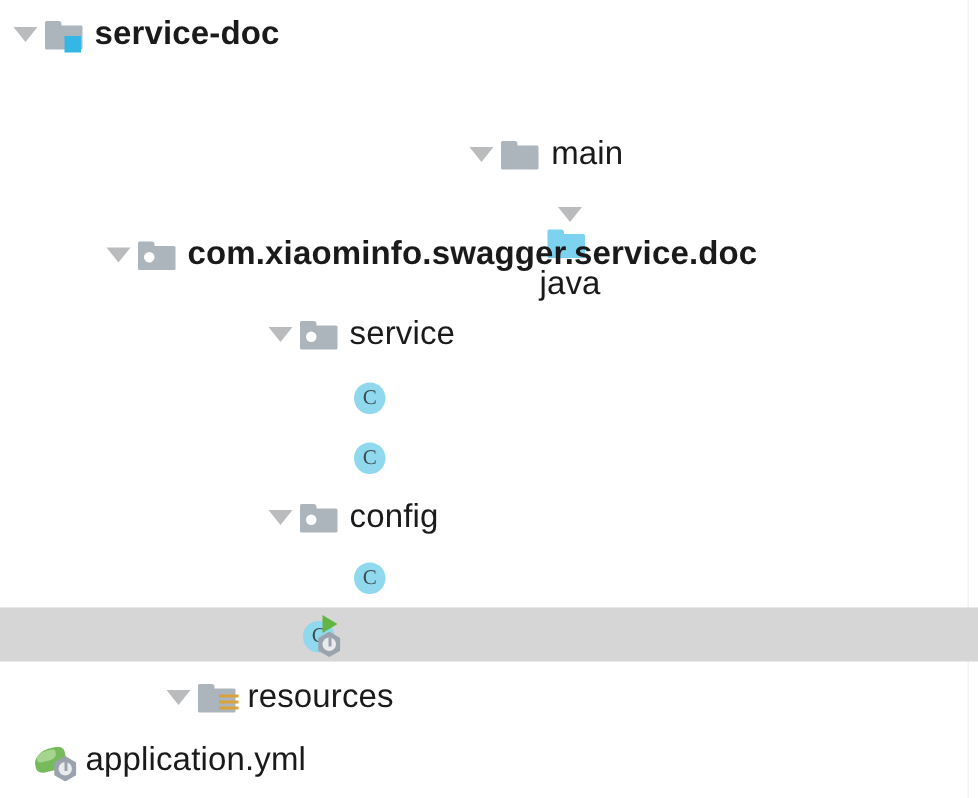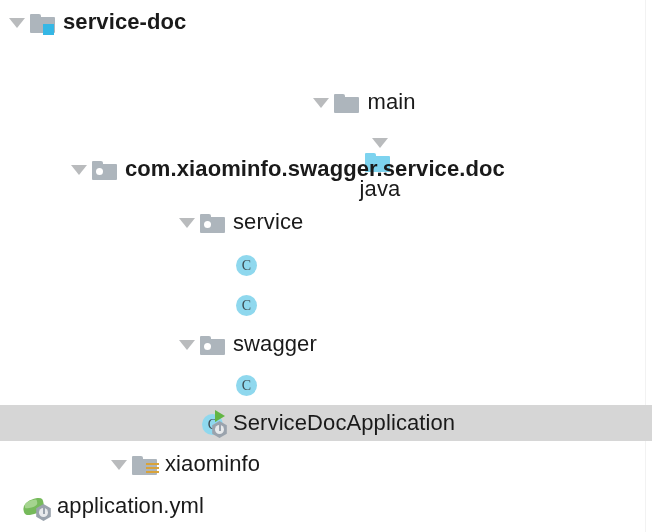--- a/index.html
+++ b/index.html
@@ -303,53 +303,52 @@
     </div>
     <div class="tree-row" style="top: 326px; padding-left: 176px;">
       <span class="twisty expanded"></span>
       <span class="node-icon">
         <span class="folder gray">
           <span class="tab"></span>
           <span class="body"></span>
           <span class="pkg-dot"></span>
         </span>
       </span>
-      <span class="node-label">swagger</span>
+      <span class="node-label">config</span>
     </div>
     <div class="tree-row" style="top: 366px; padding-left: 210px;">
       <span class="twisty leaf"></span>
       <span class="node-icon">
         <span class="class-circle">C</span>
       </span>
     </div>
     <div class="tree-row selected" style="top: 405px; padding-left: 176px;">
       <span class="twisty leaf"></span>
       <span class="node-icon">
         <span class="class-circle">C</span>
         <span class="run-arrow"></span>
         <span class="boot-badge">
           <i></i>
         </span>
       </span>
-      <span class="node-label">ServiceDocApplication</span>
     </div>
     <div class="tree-row" style="top: 446px; padding-left: 108px;">
       <span class="twisty expanded"></span>
       <span class="node-icon">
         <span class="folder gray">
           <span class="tab"></span>
           <span class="body"></span>
         </span>
         <span class="badge-lines">
           <i></i>
           <i></i>
           <i></i>
         </span>
       </span>
-      <span class="node-label">xiaominfo</span>
+      <span class="node-label">resources</span>
     </div>
     <div class="tree-row" style="top: 488px; ">
       <span class="twisty leaf"></span>
       <span class="node-icon">
         <span class="leaf-shape"></span>
         <span class="boot-badge">
           <i></i>
         </span>
       </span>
       <span class="node-label">application.yml</span>

